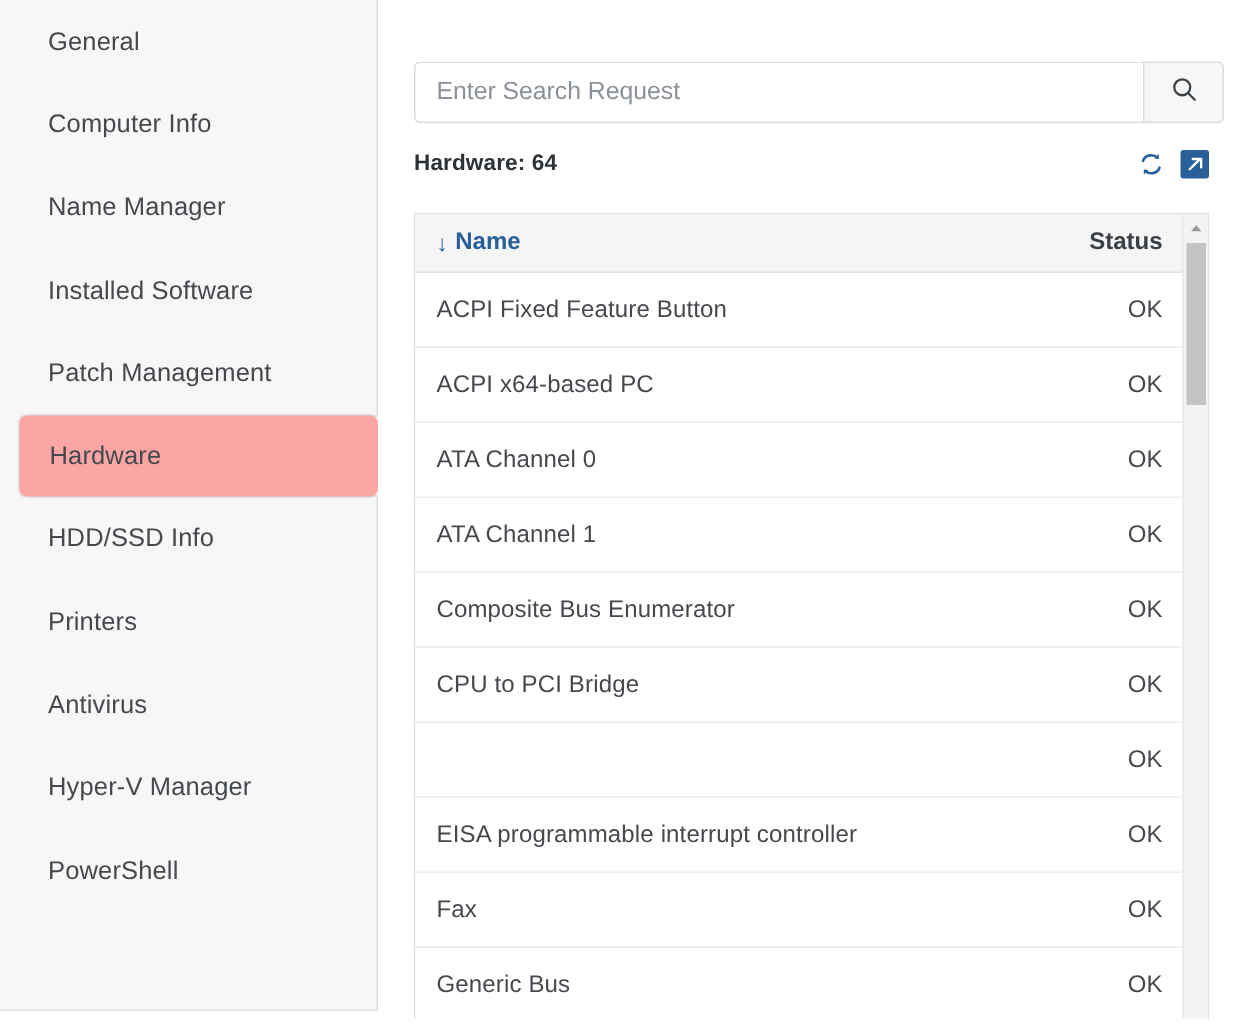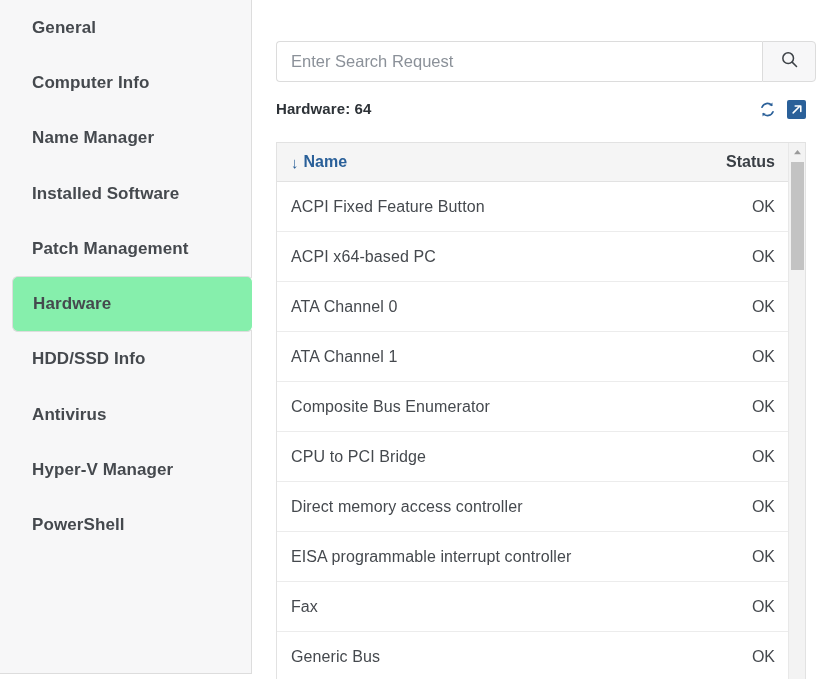--- a/index.html
+++ b/index.html
@@ -37,25 +37,24 @@
     position: relative;
     height: 55.3px;
     display: flex;
     align-items: center;
     padding-left: 32px;
     box-sizing: border-box;
     font-size: 17px;
     color: #45494e;
     cursor: pointer;
     letter-spacing: 0.1px;
-    font-weight: bold;
   }
 
   .nav-item.active {
-    background: #86efac;
+    background: #fca5a5;
     border: 1px solid #dddddd;
     border-right: 1px solid #ffffff;
     border-radius: 6px 6px 6px 6px;
     margin-left: 12px;
     margin-right: -1px;
     padding-left: 20px;
     width: 241px;
     z-index: 5;
     color: #45494e;
   }
@@ -286,20 +285,23 @@
         <span>Installed Software</span>
       </div>
       <div class="nav-item">
         <span>Patch Management</span>
       </div>
       <div class="nav-item active">
         <span>Hardware</span>
       </div>
       <div class="nav-item">
         <span>HDD/SSD Info</span>
+      </div>
+      <div class="nav-item">
+        <span>Printers</span>
       </div>
       <div class="nav-item">
         <span>Antivirus</span>
       </div>
       <div class="nav-item">
         <span>Hyper-V Manager</span>
       </div>
       <div class="nav-item">
         <span>PowerShell</span>
       </div>
@@ -367,21 +369,20 @@
             </div>
             <div class="trow">
               <div class="td-name">Composite Bus Enumerator</div>
               <div class="td-status">OK</div>
             </div>
             <div class="trow">
               <div class="td-name">CPU to PCI Bridge</div>
               <div class="td-status">OK</div>
             </div>
             <div class="trow">
-              <div class="td-name">Direct memory access controller</div>
               <div class="td-status">OK</div>
             </div>
             <div class="trow">
               <div class="td-name">EISA programmable interrupt controller</div>
               <div class="td-status">OK</div>
             </div>
             <div class="trow">
               <div class="td-name">Fax</div>
               <div class="td-status">OK</div>
             </div>

